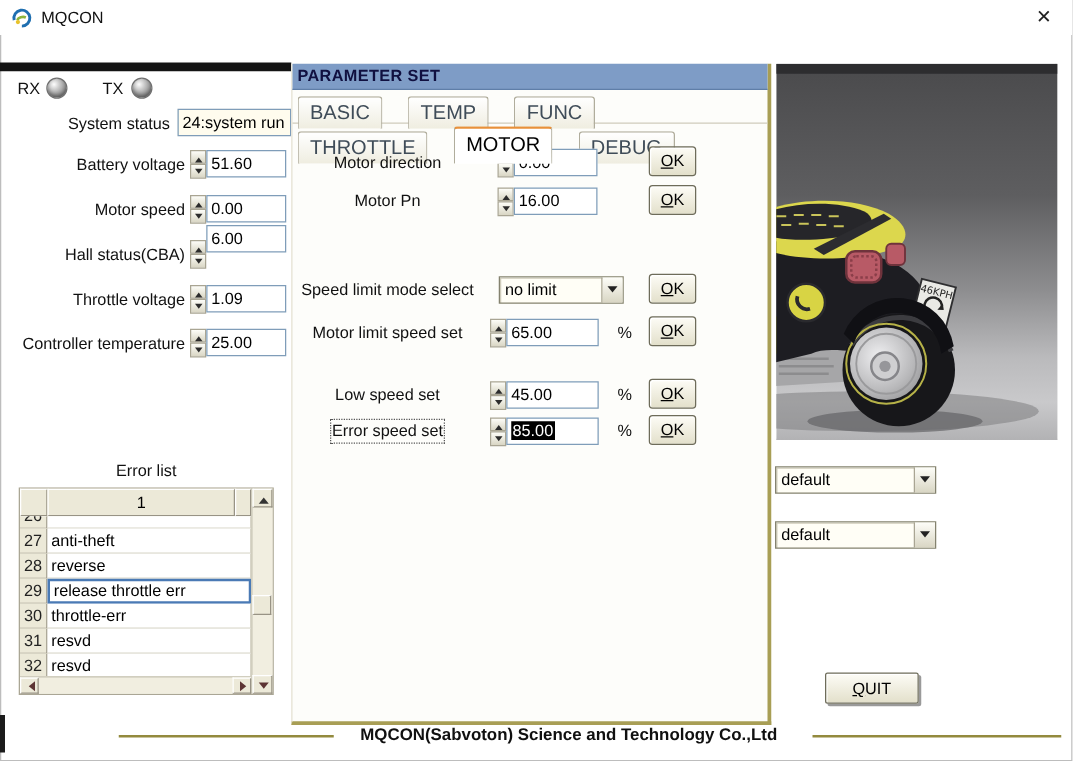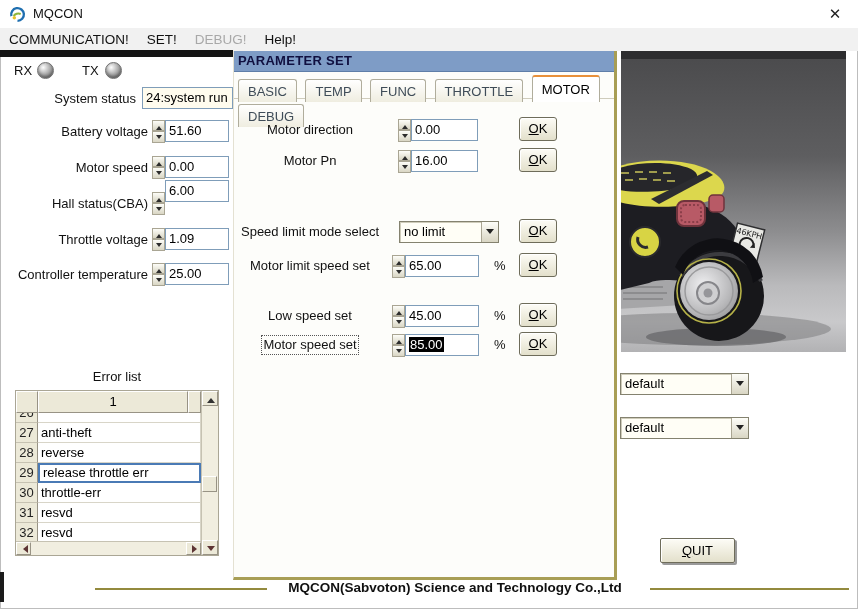--- a/index.html
+++ b/index.html
@@ -89,21 +89,21 @@
 
   
   .dialog { position:absolute; left:233px; top:51px; width:384px; height:529px;
             background:#fdfdfa; border-right:3px solid #a89e55; border-bottom:3px solid #a89e55;
             border-left:1px solid #e4e1d2; }
   .dlghead { position:absolute; left:0; top:0; right:0; height:21px; background:#7e9cc6;
              border-bottom:1px solid #5f7ea8; color:#101040; font-weight:bold; font-size:13px;
              line-height:19px; padding-left:4px; letter-spacing:.3px; overflow:hidden; }
   .tabstrip { position:absolute; left:0; top:24px; right:0; height:24px; padding-left:4px;
               border-bottom:1px solid #cfccbc; }
-  .tab { display:inline-block; padding:4px 9px 3px; margin-right:4px; font-size:13px; color:#3f4c58;
+  .tab { display:inline-block; padding:4px 9px 3px; margin-right:16px; font-size:16px; color:#3f4c58;
          background:linear-gradient(#ffffff,#efede0); border:1px solid #b0ad9c; border-bottom:none;
          border-radius:3px 3px 0 0; position:relative; top:2px; cursor:pointer; }
   .tab.active { background:#fff; color:#000; border-top:2px solid #e8903a; top:0;
                 padding-top:5px; padding-bottom:5px; z-index:2; }
   .dlabel { position:absolute; left:0; width:152px; text-align:center; font-size:13px;
             line-height:22px; color:#111; white-space:nowrap; }
   .focusdot { border:1px dotted #555; padding:0 1px; line-height:18px; display:inline-block; }
   .selval { background:#000; color:#fff; padding:0 1px; }
 
   
@@ -126,26 +126,20 @@
   <div class="titlebar">
     <svg class="app-icon" viewBox="0 0 16 16">
       <path d="M2.2 9.5 A6 6 0 1 1 8 14" stroke="#1f6fb0" stroke-width="2.2" fill="none"></path>
       <path d="M4.5 9.5 C5.5 7.5 8.5 6.5 11 7.5" stroke="#8db53c" stroke-width="2" fill="none"></path>
       <circle cx="5" cy="11" r="1.6" fill="#e8c22a"></circle>
     </svg>
     <span class="title-text">MQCON</span>
     <span class="close-x">✕</span>
   </div>
 
-  <div class="menubar">
-    <span class="menu-item">COMMUNICATION!</span>
-    <span class="menu-item">SET!</span>
-    <span class="menu-item disabled">DEBUG!</span>
-    <span class="menu-item">Help!</span>
-  </div>
 
   <div class="dark-strip"></div>
   <div class="bl-mark"></div>
 
   <span class="lbl" style="left:14px; top:60px;">RX</span>
   <div class="led" style="left:37px; top:62px;"></div>
   <span class="lbl" style="left:82px; top:60px;">TX</span>
   <div class="led" style="left:105px; top:62px;"></div>
 
   <span class="lbl" style="left:0; top:88px; width:136px; text-align:right;">System status</span>
@@ -433,21 +427,21 @@
       <div class="sp dn">
           <i></i>
         </div>
     </div>
     <div class="fld" style="left:171px; top:254px; width:74px;">
       <span>45.00</span>
     </div>
     <span class="pct" style="left:260px; top:254px;">%</span>
     <div class="okbtn" style="left:285px; top:252px;">OK</div>
 
-    <span class="dlabel" style="top:283px;"><span class="focusdot">Motor speed set</span></span>
+    <span class="dlabel" style="top:283px;"><span class="focusdot">Error speed set</span></span>
     <div class="spin" style="left:158px; top:283px;">
       <div class="sp up">
           <i></i>
         </div>
       <div class="sp dn">
           <i></i>
         </div>
     </div>
     <div class="fld" style="left:171px; top:283px; width:74px;">
       <span class="selval">85.00</span>

